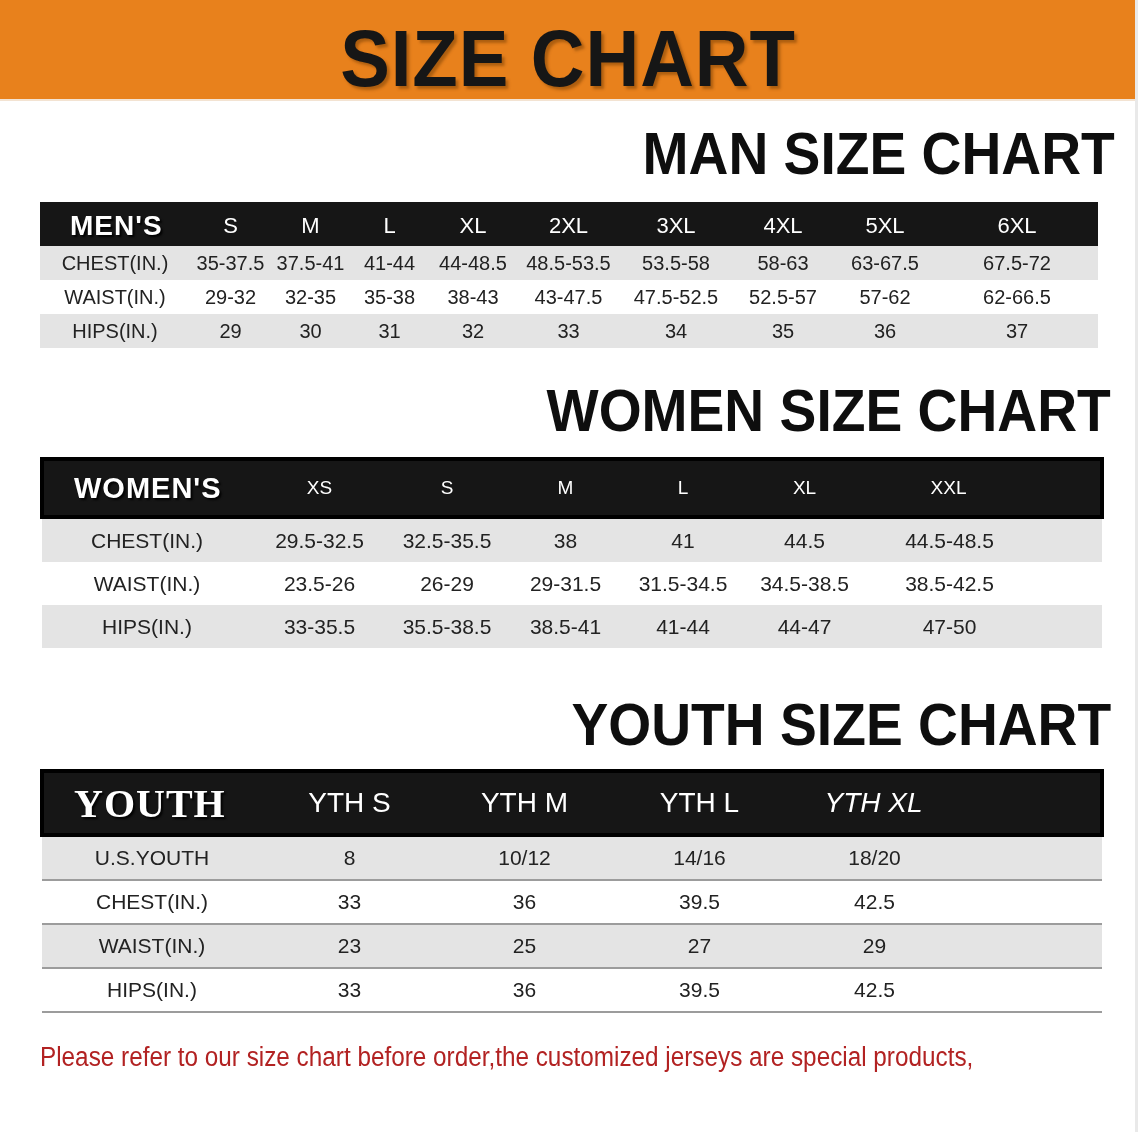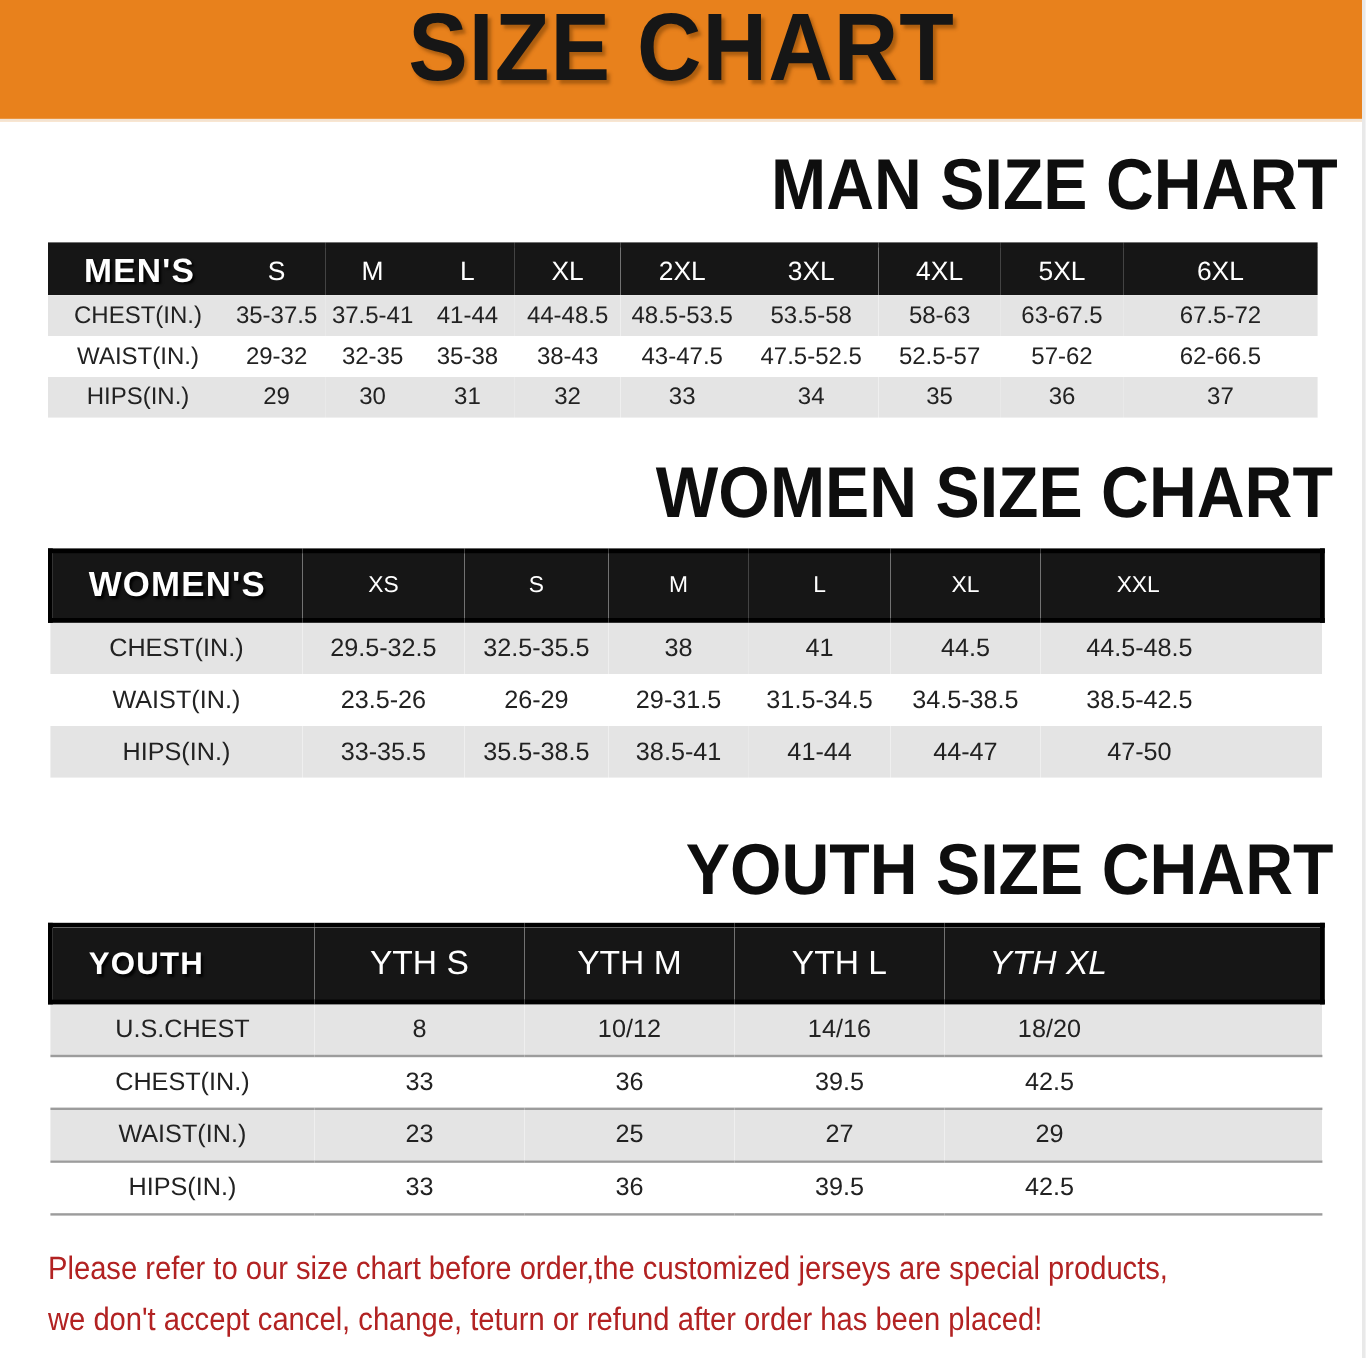--- a/index.html
+++ b/index.html
@@ -4,21 +4,21 @@
 <style>
   html,body { margin:0; padding:0; }
   body {
     width:1138px; height:1132px; background:#ffffff; overflow:hidden;
     font-family:"Liberation Sans", sans-serif;
     border-right:3px solid #e9e9e9; box-sizing:border-box;
   }
   
   .banner {
     height:99px; background:#E8811C;
-    display:flex; align-items:flex-start; justify-content:center;
+    display:flex; align-items:flex-end; justify-content:center;
     border-bottom:2px solid #f3e3d2;
   }
   .banner-title {
     display:inline-block; font-size:80px; font-weight:bold; color:#161616;
     letter-spacing:1px; line-height:1; transform:scaleX(0.93);
     text-shadow:3px 3px 3px rgba(100,50,0,0.45);
   }
   
   .section-heading { text-align:right; line-height:0.9; }
   .section-heading > span {
@@ -47,21 +47,21 @@
   .women-table thead th:last-child  { border-right:4px solid #000; }
   .women-table thead th.corner { font-size:29px; }
   .women-table tbody th, .women-table tbody td { height:43px; font-size:21px; }
   .women-table tbody tr:first-child > * { border-top:3px solid #ffffff; }
   .women-table th:last-child, .women-table td:last-child { padding-right:70px; }
   
   .youth-table { width:1060px; margin-top:16px; }
   .youth-table thead th { height:60px; font-size:28px; border-top:4px solid #000; border-bottom:4px solid #000; }
   .youth-table thead th:first-child { border-left:4px solid #000; }
   .youth-table thead th:last-child  { border-right:4px solid #000;font-style:italic; }
-  .youth-table thead th.corner { font-size:26px; }
+  .youth-table thead th.corner { font-size:40px;font-family:Liberation Serif, serif; }
   .youth-table tbody th, .youth-table tbody td { height:42px; font-size:21px; }
   .youth-table tbody tr > * { border-top:2px solid #9c9c9c; }
   .youth-table tbody tr:first-child > * { border-top:3px solid #ffffff; }
   .youth-table tbody tr:last-child > * { border-bottom:2px solid #9c9c9c; }
   .youth-table th:last-child, .youth-table td:last-child { padding-right:140px; }
   
   .disclaimer { margin:24px 0 0 40px; color:#B22222; }
   .disclaimer .line {
     display:block; white-space:nowrap; font-size:27px; line-height:1.55;
   }
@@ -217,21 +217,21 @@
       <tr>
         <th class="corner">YOUTH</th>
         <th>YTH S</th>
         <th>YTH M</th>
         <th>YTH L</th>
         <th>YTH XL</th>
       </tr>
     </thead>
   <tbody>
       <tr>
-        <th>U.S.CHEST</th>
+        <th>U.S.YOUTH</th>
         <td>8</td>
         <td>10/12</td>
         <td>14/16</td>
         <td>18/20</td>
       </tr>
       <tr>
         <th>CHEST(IN.)</th>
         <td>33</td>
         <td>36</td>
         <td>39.5</td>
@@ -249,14 +249,13 @@
         <td>33</td>
         <td>36</td>
         <td>39.5</td>
         <td>42.5</td>
       </tr>
     </tbody>
 </table>
 
 <div class="disclaimer">
   <span class="line"><span>Please refer to our size chart before order,the customized jerseys are special products,</span></span>
-  <span class="line"><span>we don't accept cancel, change, teturn or refund after order has been placed!</span></span>
 </div>
 
 </body></html>

